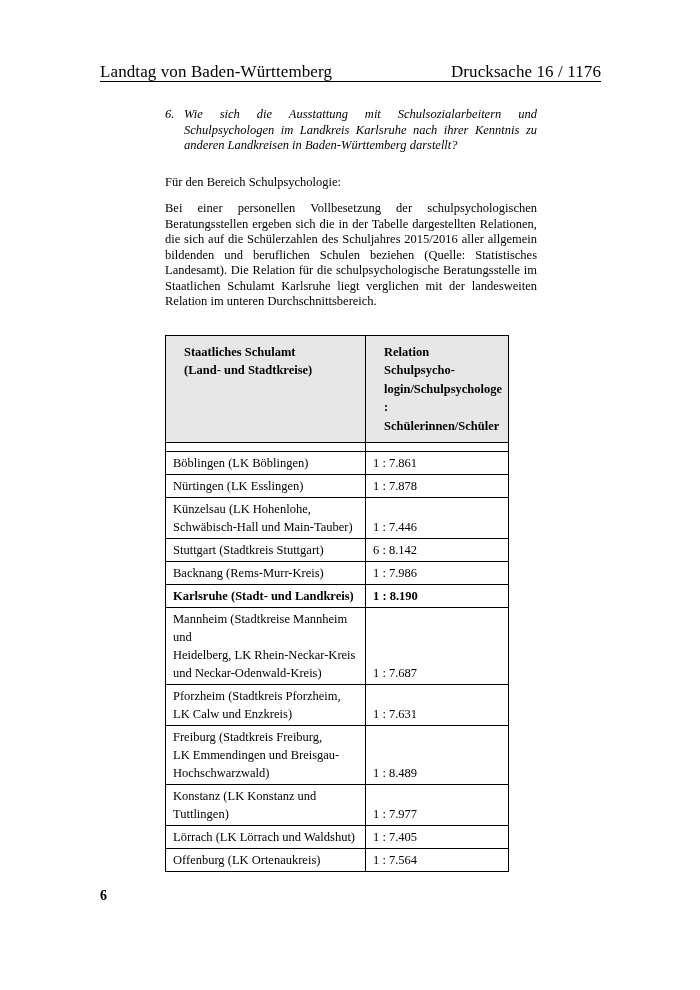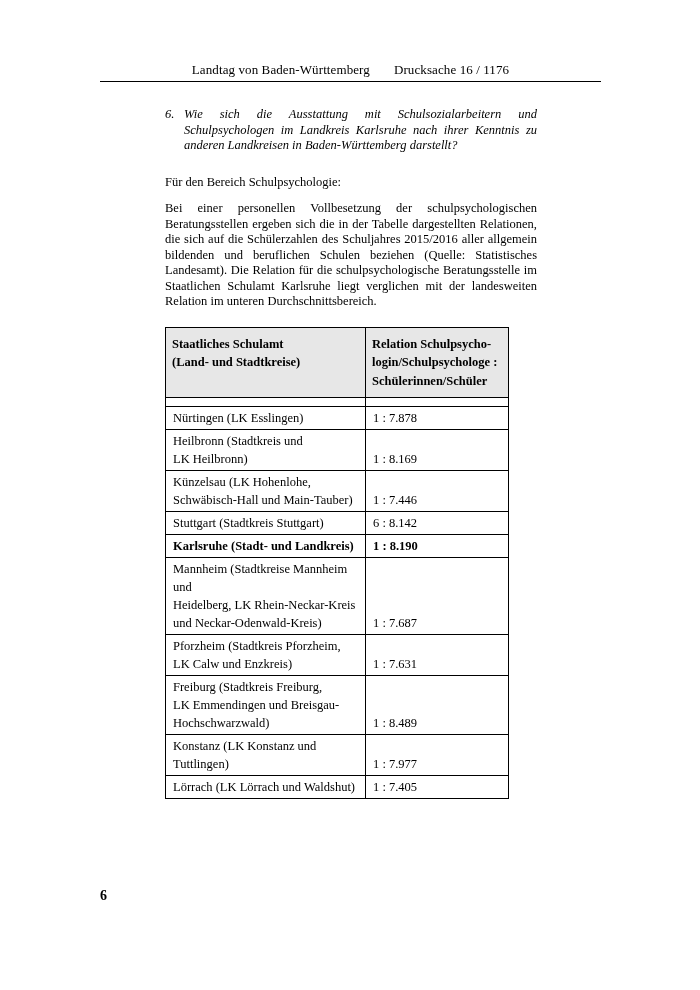--- a/index.html
+++ b/index.html
@@ -14,22 +14,22 @@
     width:700px;
     height:990px;
     margin:0 auto;
     background:#ffffff;
     overflow:hidden;
   }
   .doc-header {
     position:absolute;
     top:62px; left:100px; right:99px;
     display:flex;
-    justify-content:center;
-    font-size:13px;
+    justify-content:space-between;
+    font-size:17px;
     letter-spacing:0.1px;
     gap:24px;
   }
   .header-rule {
     position:absolute;
     top:81px; left:100px; right:99px;
     border:0;
     border-top:1px solid #000;
     height:0;
   }
@@ -45,40 +45,40 @@
     display:flex;
     font-style:italic;
     text-align:justify;
     margin-bottom:21px;
   }
   .q-num { flex:none; width:19px; }
   .q-text { flex:1; }
   .para-intro { margin-bottom:11px; }
   .para-body {
     text-align:justify;
-    margin-bottom:17px;
+    margin-bottom:25px;
   }
   table.data-table {
     border-collapse:collapse;
     width:343px;
     font-size:12.5px;
     table-layout:fixed;
   }
   .data-table col.c1 { width:200px; }
   .data-table col.c2 { width:143px; }
   .data-table th, .data-table td {
     border:1px solid #000;
     text-align:left;
     vertical-align:top;
     padding:2px 6px 2px 7px;
   }
   .data-table th {
     background:#e7e7e7;
     font-weight:bold;
-    padding:7px 6px 7px 6px;
+    padding:7px 6px 7px 18px;
   }
   .data-table th div { line-height:18.5px; }
   .data-table td div, .data-table td { line-height:18px; }
   .data-table td.val { vertical-align:bottom; }
   .data-table tr.spacer td { height:9px; padding:0; }
   .data-table tr.bold td { font-weight:bold;font-family:Liberation Serif, serif; }
   .page-number {
     position:absolute;
     left:100px;
     top:888px;
@@ -126,43 +126,48 @@
             </th>
         </tr>
         <tr class="spacer">
           <td></td>
           <td></td>
         </tr>
       </thead>
       <tbody id="table-body">
           <tr>
             <td>
+              <div>Böblingen (LK Böblingen)</div>
+            </td>
+            <td class="val">1 : 7.861</td>
+          </tr>
+          <tr>
+            <td>
               <div>Nürtingen (LK Esslingen)</div>
             </td>
             <td class="val">1 : 7.878</td>
-          </tr>
-          <tr>
-            <td>
-              <div>Heilbronn (Stadtkreis und</div>
-              <div>LK Heilbronn)</div>
-            </td>
-            <td class="val">1 : 8.169</td>
           </tr>
           <tr>
             <td>
               <div>Künzelsau (LK Hohenlohe,</div>
               <div>Schwäbisch-Hall und Main-Tauber)</div>
             </td>
             <td class="val">1 : 7.446</td>
           </tr>
           <tr>
             <td>
               <div>Stuttgart (Stadtkreis Stuttgart)</div>
             </td>
             <td class="val">6 : 8.142</td>
+          </tr>
+          <tr>
+            <td>
+              <div>Backnang (Rems-Murr-Kreis)</div>
+            </td>
+            <td class="val">1 : 7.986</td>
           </tr>
           <tr class="bold">
             <td>
               <div>Karlsruhe (Stadt- und Landkreis)</div>
             </td>
             <td class="val">1 : 8.190</td>
           </tr>
           <tr>
             <td>
               <div>Mannheim (Stadtkreise Mannheim und</div>
@@ -191,20 +196,26 @@
               <div>Konstanz (LK Konstanz und Tuttlingen)</div>
             </td>
             <td class="val">1 : 7.977</td>
           </tr>
           <tr>
             <td>
               <div>Lörrach (LK Lörrach und Waldshut)</div>
             </td>
             <td class="val">1 : 7.405</td>
           </tr>
+          <tr>
+            <td>
+              <div>Offenburg (LK Ortenaukreis)</div>
+            </td>
+            <td class="val">1 : 7.564</td>
+          </tr>
         </tbody>
     </table>
 
   </main>
 
   <div class="page-number">6</div>
 
 </div>
 
 </body></html>

